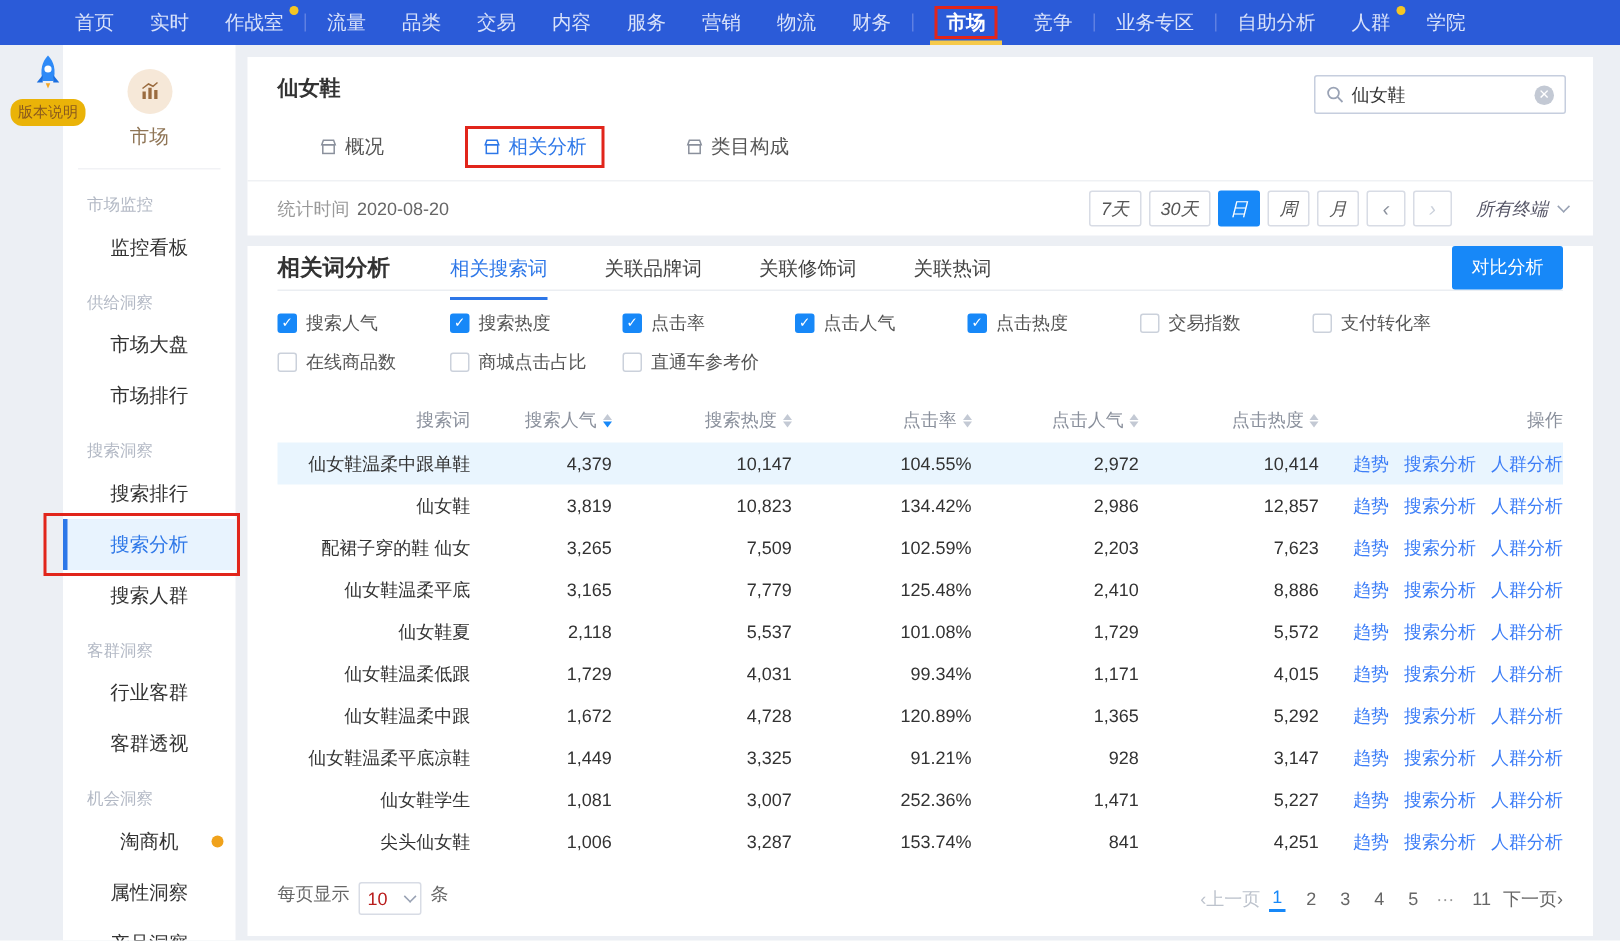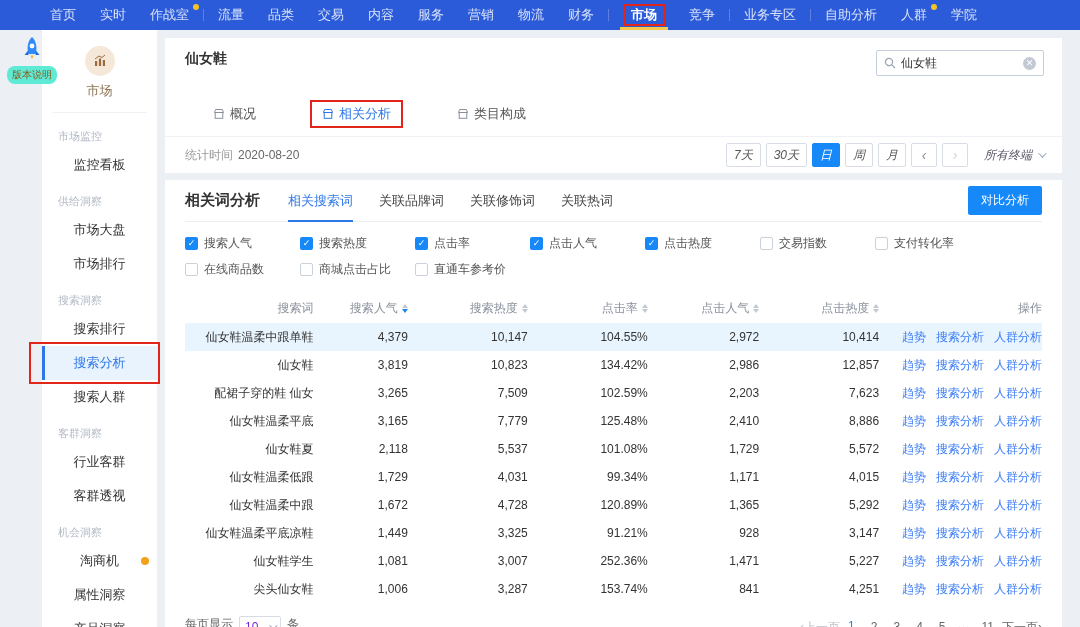--- a/index.html
+++ b/index.html
@@ -13,58 +13,58 @@
   .nav-item.active { color:#fff; font-weight:bold; }
   .nav-item.annotated .lbl-wrap { border:2px solid #E1251B; padding:0 6px; }
   .nav-item.active::after { content:''; position:absolute; bottom:0; left:50%; transform:translateX(-50%); width:48px; height:3px; background:#F6C94A; }
   .nav-divider { width:1px; height:12px; background:#5F80E2; margin:0 2px; }
   .nav-dot { position:absolute; top:4px; right:2px; width:6px; height:6px; border-radius:50%; background:#F5C623; }
 
   
   .layout { display:flex; height:597px; position:relative; }
   .leftrail { width:42px; }
   .launcher { position:absolute; left:6px; top:6px; z-index:20; width:52px; text-align:center; }
-  .launcher .badge { display:inline-block; background:#5eead4; color:#8A5A1E; font-size:10px; padding:2px 5px; border-radius:8px; white-space:nowrap; }
+  .launcher .badge { display:inline-block; background:#eab308; color:#8A5A1E; font-size:10px; padding:2px 5px; border-radius:8px; white-space:nowrap; }
 
   .sidebar { width:115px; background:#fff; height:100%; position:relative; }
   .side-head { padding:16px 0 12px; text-align:center; border-bottom:1px solid #F1F2F5; margin:0 10px 4px; }
   .side-head .circ { width:30px; height:30px; border-radius:50%; background:#F6E8D8; margin:0 auto 6px; display:flex; align-items:center; justify-content:center; }
   .side-head .t { font-size:13px; color:#8F7556; }
   .side-sec-label { font-size:11px; color:#B3B9C5; padding:12px 0 4px 16px; }
   .side-item { height:34px; line-height:34px; text-align:center; font-size:13px; color:#333; cursor:pointer; position:relative; }
   .side-item.selected { background:#E8F3FE; color:#2D77E8; }
   .side-item.selected::before { content:''; position:absolute; left:0; top:0; bottom:0; width:3px; background:#2D77E8; }
   .side-item.annotated::after { content:''; position:absolute; left:-13px; right:-3px; top:-4px; bottom:-4px; border:2px solid #E1251B; pointer-events:none; }
   .side-dot { position:absolute; right:8px; top:13px; width:8px; height:8px; border-radius:50%; background:#F0A21B; }
 
   
   .main { flex:1; margin:8px 18px 8px 8px; display:flex; flex-direction:column; }
   .panel-top { background:#fff; }
   .title-row { display:flex; align-items:flex-start; padding:12px 18px 0 20px; }
   .kw-title { font-size:14px; font-weight:bold; color:#333; }
   .searchbox { margin-left:auto; width:168px; height:26px; border:1px solid #C6CEDE; border-radius:2px; display:flex; align-items:center; padding:0 7px; background:#fff; }
   .searchbox input { border:none; outline:none; flex:1; font-size:12px; color:#333; margin-left:5px; font-family:inherit; min-width:0; }
   .clear-ic { width:13px; height:13px; border-radius:50%; background:#C3C9D4; color:#fff; font-size:9px; line-height:13px; text-align:center; cursor:pointer; }
-  .tabs-row { display:flex; padding-left:36px; margin-top:24px; }
+  .tabs-row { display:flex; padding-left:36px; margin-top:8px; }
   .main-tab { display:flex; align-items:center; gap:5px; font-size:13px; color:#555; padding:3px 10px; margin-right:42px; border:2px solid transparent; cursor:pointer; }
   .main-tab.active { color:#2D77E8; }
   .main-tab.annotated { border-color:#E1251B; }
   .stats-row { border-top:1px solid #EFF1F4; margin-top:8px; height:37px; display:flex; align-items:center; padding:0 18px 0 20px; }
   .stats-label { color:#999; }
   .stats-value { color:#666; margin-left:5px; }
   .range-group { margin-left:auto; display:flex; align-items:center;font-style:italic; }
   .rbtn { height:24px; min-width:26px; padding:0 7px; border:1px solid #D8DCE5; background:#fff; border-radius:2px; font-size:12px; color:#555; margin-left:5px; display:flex; align-items:center; justify-content:center; cursor:pointer; }
   .rbtn.active { background:#1788F8; border-color:#1788F8; color:#fff; }
   .rbtn.arrow { color:#8A909C; font-size:14px; }
   .rbtn.arrow.disabled { color:#CBD1DB; }
   .terminal { margin-left:16px; color:#556; display:flex; align-items:center; gap:6px; cursor:pointer; }
   .caret-down { width:6px; height:6px; border-right:1px solid #98A1B3; border-bottom:1px solid #98A1B3; transform:rotate(45deg) translateY(-2px); }
 
   .panel-main { background:#fff; margin-top:7px; flex:1; padding:0 20px; display:flex; flex-direction:column; }
-  .sec-head { display:flex; align-items:center; height:42px; border-bottom:1px solid #EBEEF2; }
+  .sec-head { display:flex; align-items:center; height:30px; border-bottom:1px solid #EBEEF2;gap:12px; }
   .sec-title { font-size:15px; font-weight:bold; color:#333; margin-right:28px; }
   .sub-tab { font-size:13px; color:#444; height:42px; line-height:42px; margin-right:26px; cursor:pointer; border-bottom:2px solid transparent; }
   .sub-tab.active { color:#2D77E8; border-bottom-color:#2D77E8; }
   .cmp-btn { margin-left:auto; background:#1788F8; color:#fff; font-size:12px; padding:6px 13px; border-radius:2px; border:none; cursor:pointer; font-family:inherit; }
 
   .filters { padding:13px 0 6px; }
   .f-row { display:flex; margin-bottom:9px; }
   .f-item { width:115px; display:flex; align-items:center; gap:6px; cursor:pointer; }
   .cb { width:13px; height:13px; border-radius:2px; flex:0 0 13px; }
   .cb.on { background:#1788F8; color:#fff; font-size:9px; line-height:13px; text-align:center; }
@@ -85,21 +85,21 @@
   .c7 { width:19%; text-align:right; }
   .sorter { display:inline-flex; flex-direction:column; vertical-align:middle; margin-left:4px; gap:1px; cursor:pointer; }
   .sorter i { display:block; width:0; height:0; border-left:3px solid transparent; border-right:3px solid transparent; }
   .sorter .up { border-bottom:4px solid #C3C9D4; }
   .sorter .dn { border-top:4px solid #C3C9D4; }
   .sorter.active .dn { border-top-color:#1788F8; }
   .alink { color:#3D7EF7; margin-left:10px; cursor:pointer; text-decoration:none; }
 
   .tfoot { margin-top:13px; display:flex; align-items:center; padding-bottom:14px; }
   .psize { display:flex; color:#666; gap:6px; }
-  .psel { width:42px; height:22px; border:1px solid #D8DCE5; border-radius:2px; display:flex; align-items:center; justify-content:space-between; padding:0 5px; cursor:pointer; color:#6d28d9; }
+  .psel { width:42px; height:22px; border:1px solid #D8DCE5; border-radius:2px; display:flex; align-items:center; justify-content:space-between; padding:0 5px; cursor:pointer; color:#b91c1c; }
   .pager { margin-left:auto; display:flex; align-items:center; color:#666; }
   .pager .nav-pg { color:#BCC2CC; cursor:pointer; }
   .pager .nav-pg.en { color:#666; }
   .pager .pg { margin:0 6px; cursor:pointer; padding:1px 2px; }
   .pager .pg.active { color:#1788F8; border-bottom:2px solid #1788F8; }
   .pager .dots { color:#999; margin:0 4px; }
   svg { display:block; }
 </style>
 </head>
 <body>

